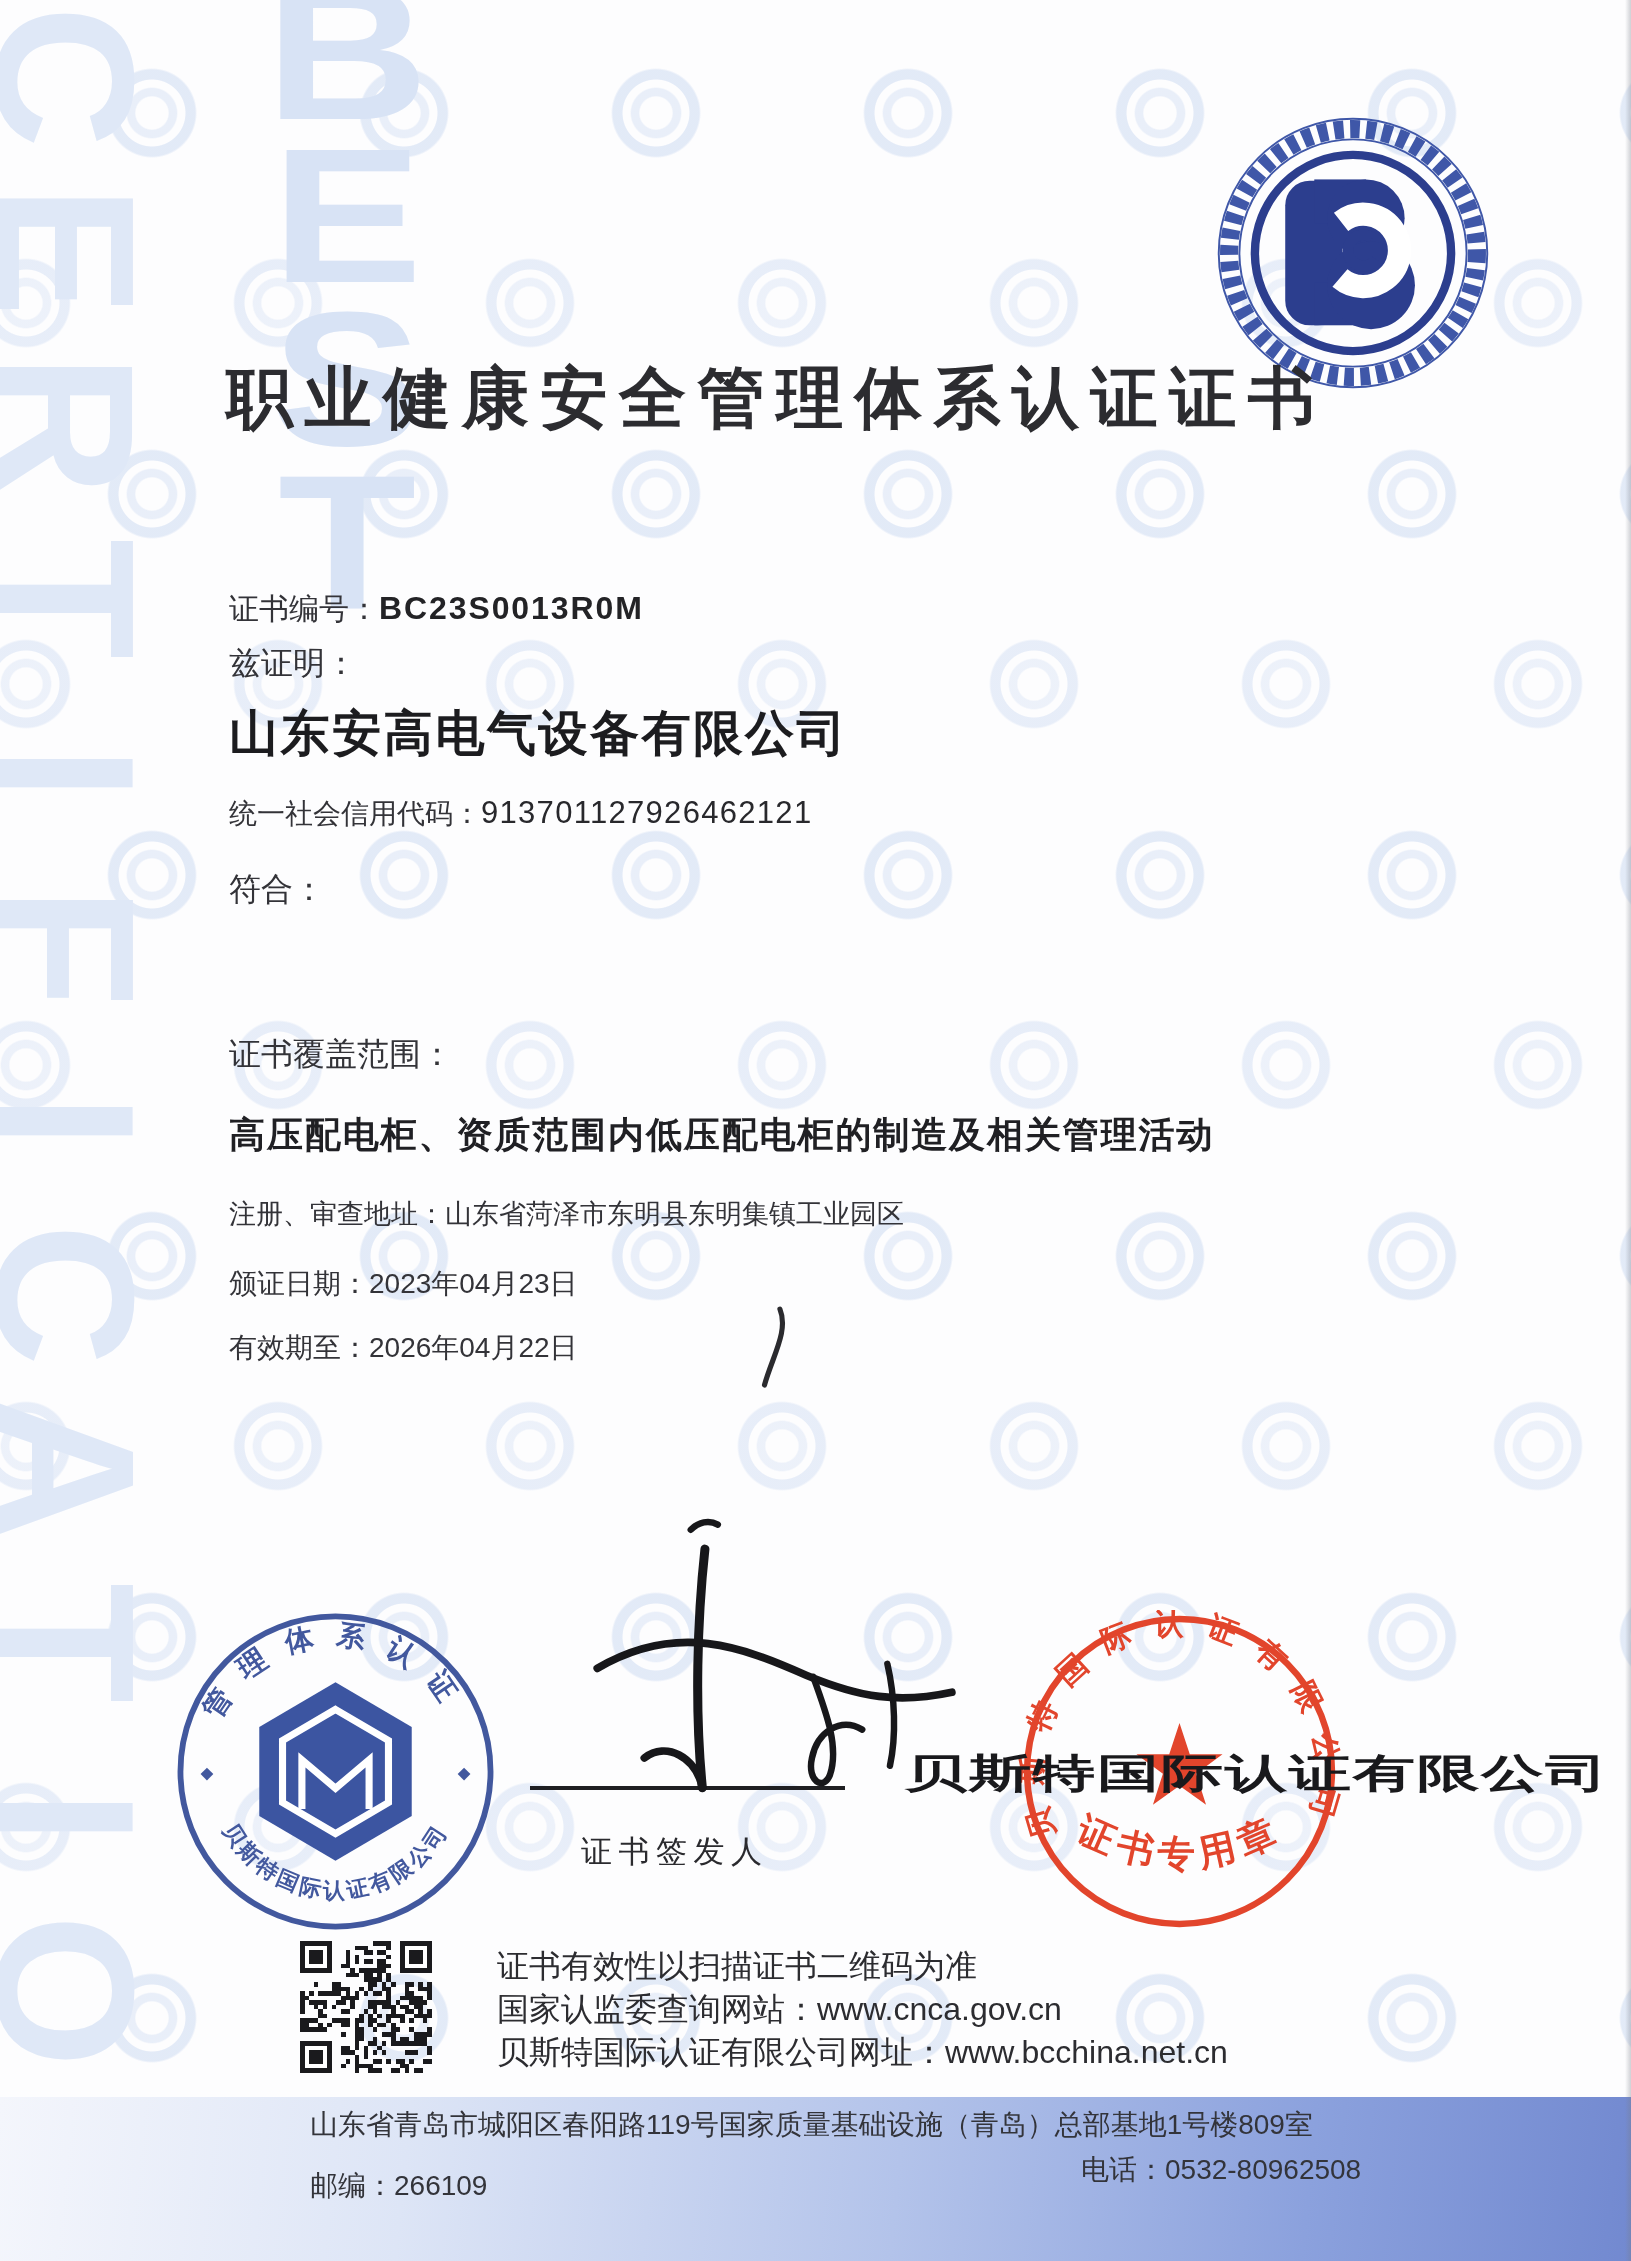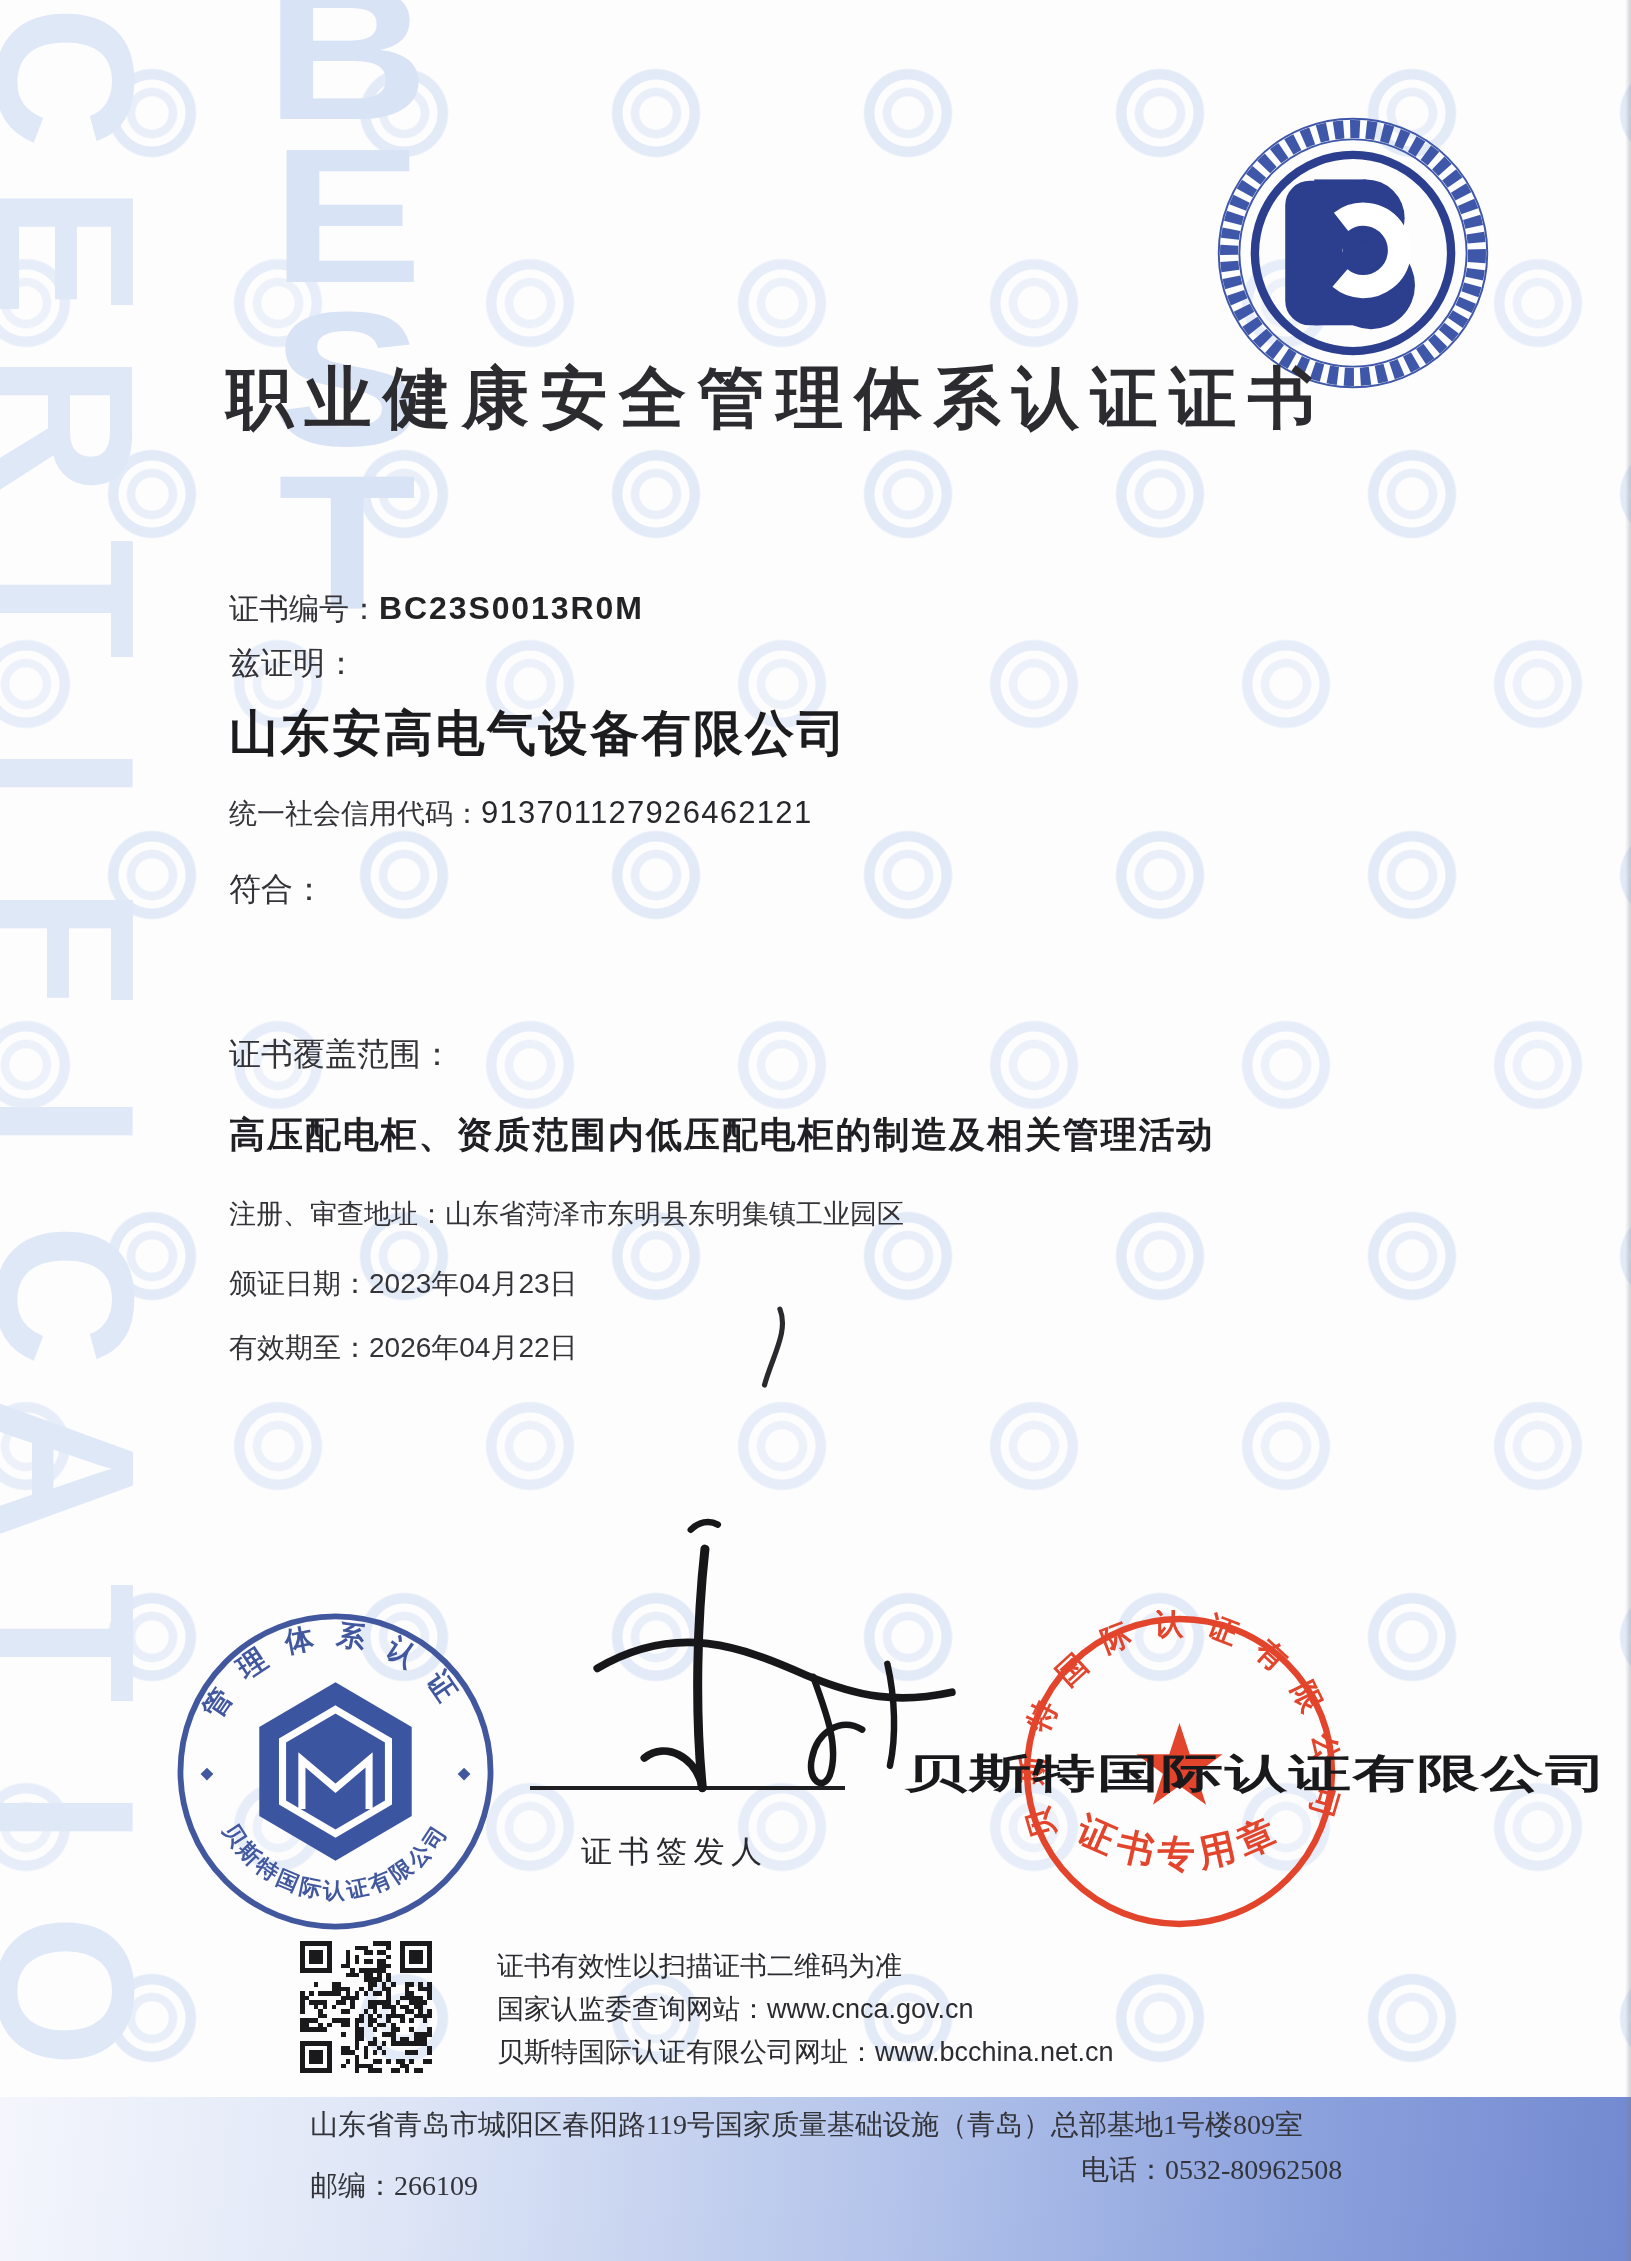--- a/index.html
+++ b/index.html
@@ -61,26 +61,25 @@
   .sig-label{position:absolute;left:581px;top:1831px;font-size:31px;letter-spacing:6.5px;color:#2a2a2e;z-index:2;white-space:nowrap;}
   .stamp-red{position:absolute;left:1018px;top:1610px;width:323px;height:323px;z-index:3;}
   .issuer{
     position:absolute;left:905px;top:1746px;z-index:4;white-space:nowrap;
     font-size:40px;font-weight:bold;letter-spacing:1.3px;color:#19191c;
     transform:scaleX(1.55);transform-origin:left top;
   }
   
   .qr{position:absolute;left:300px;top:1941px;width:132px;height:132px;z-index:2;}
   .qr svg{width:100%;height:100%;shape-rendering:crispEdges;}
-  .qr-text{position:absolute;left:497px;top:1945px;z-index:2;font-size:27px;color:#2c2c30;line-height:43px;white-space:nowrap;}
+  .qr-text{position:absolute;left:497px;top:1945px;z-index:2;font-size:32px;color:#2c2c30;line-height:43px;white-space:nowrap;}
   
   .footer{
     position:absolute;left:0;top:2097px;width:1631px;height:164px;z-index:2;
     background:linear-gradient(96deg,#f4f6fc 0%,#dde5f6 25%,#b3c3ea 55%,#8ba1dd 80%,#7289d0 100%);
-    font-family:Liberation Serif, serif;
   }
   .footer .f-line1{position:absolute;left:310px;top:9px;font-size:28px;color:#33343a;white-space:nowrap;}
   .footer .f-line2{position:absolute;left:310px;top:70px;font-size:28px;color:#33343a;white-space:nowrap;}
   .footer .f-tel{position:absolute;left:1081px;top:54px;font-size:28px;color:#33343a;white-space:nowrap;}
   .scan-edge{position:absolute;right:0;top:0;width:6.5px;height:2261px;background:linear-gradient(90deg,rgba(0,0,0,0),rgba(120,125,135,.35));z-index:5;}
 </style>
 </head>
 <body>
 
 <div class="page">

